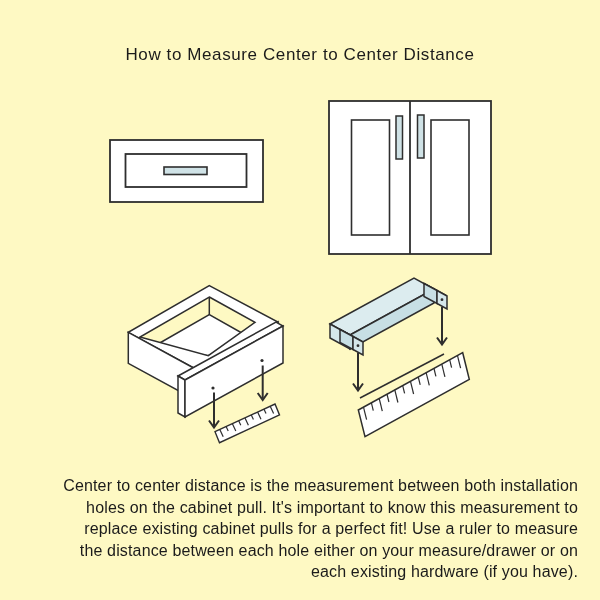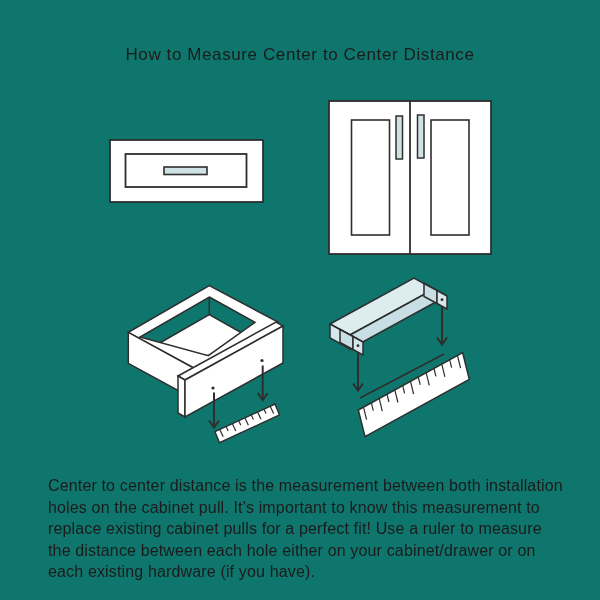--- a/index.html
+++ b/index.html
@@ -1,26 +1,26 @@
 <!DOCTYPE html>
 <html><head>
 <meta charset="utf-8">
 <style>
   html,body{margin:0;padding:0;background:#ffffff;}
   .canvas{
-    position:relative;width:600px;height:600px;background:#0f766e;overflow:hidden;
+    position:relative;width:600px;height:600px;background:#fef9c3;overflow:hidden;
     font-family:"Liberation Sans", sans-serif;color:#1b1b1b;
   }
   .title{
     position:absolute;top:45px;left:0;width:600px;text-align:center;
     font-size:17px;line-height:20px;letter-spacing:0.6px;font-weight:400;color:#1b1b1b;
   }
   .desc{
     position:absolute;left:48px;top:475px;width:530px;
-    font-size:16px;line-height:21.6px;letter-spacing:0.15px;color:#1b1b1b;
+    font-size:16px;line-height:21.6px;letter-spacing:0.15px;color:#1b1b1b;text-align:right;
   }
   svg.illus{position:absolute;left:0;top:0;}
   .s{stroke:#2e2e2e;stroke-linejoin:miter;stroke-linecap:butt;}
   .w18{stroke-width:1.8}
   .w16{stroke-width:1.6}
   .w15{stroke-width:1.5}
   .w14{stroke-width:1.4}
   .w12{stroke-width:1.2}
   .w2{stroke-width:2}
   .fw{fill:#ffffff}
@@ -134,17 +134,17 @@
         <line x1="449.7" y1="359.9" x2="451.6" y2="367.7"></line>
         <line x1="457.5" y1="355.6" x2="460.6" y2="368.2"></line>
       </g>
     </g>
   </svg>
 
   <div class="desc">
     <div>Center to center distance is the measurement between both installation</div>
     <div>holes on the cabinet pull. It's important to know this measurement to</div>
     <div>replace existing cabinet pulls for a perfect fit! Use a ruler to measure</div>
-    <div>the distance between each hole either on your cabinet/drawer or on</div>
+    <div>the distance between each hole either on your measure/drawer or on</div>
     <div>each existing hardware (if you have).</div>
   </div>
 
 </div>
 
 </body></html>

